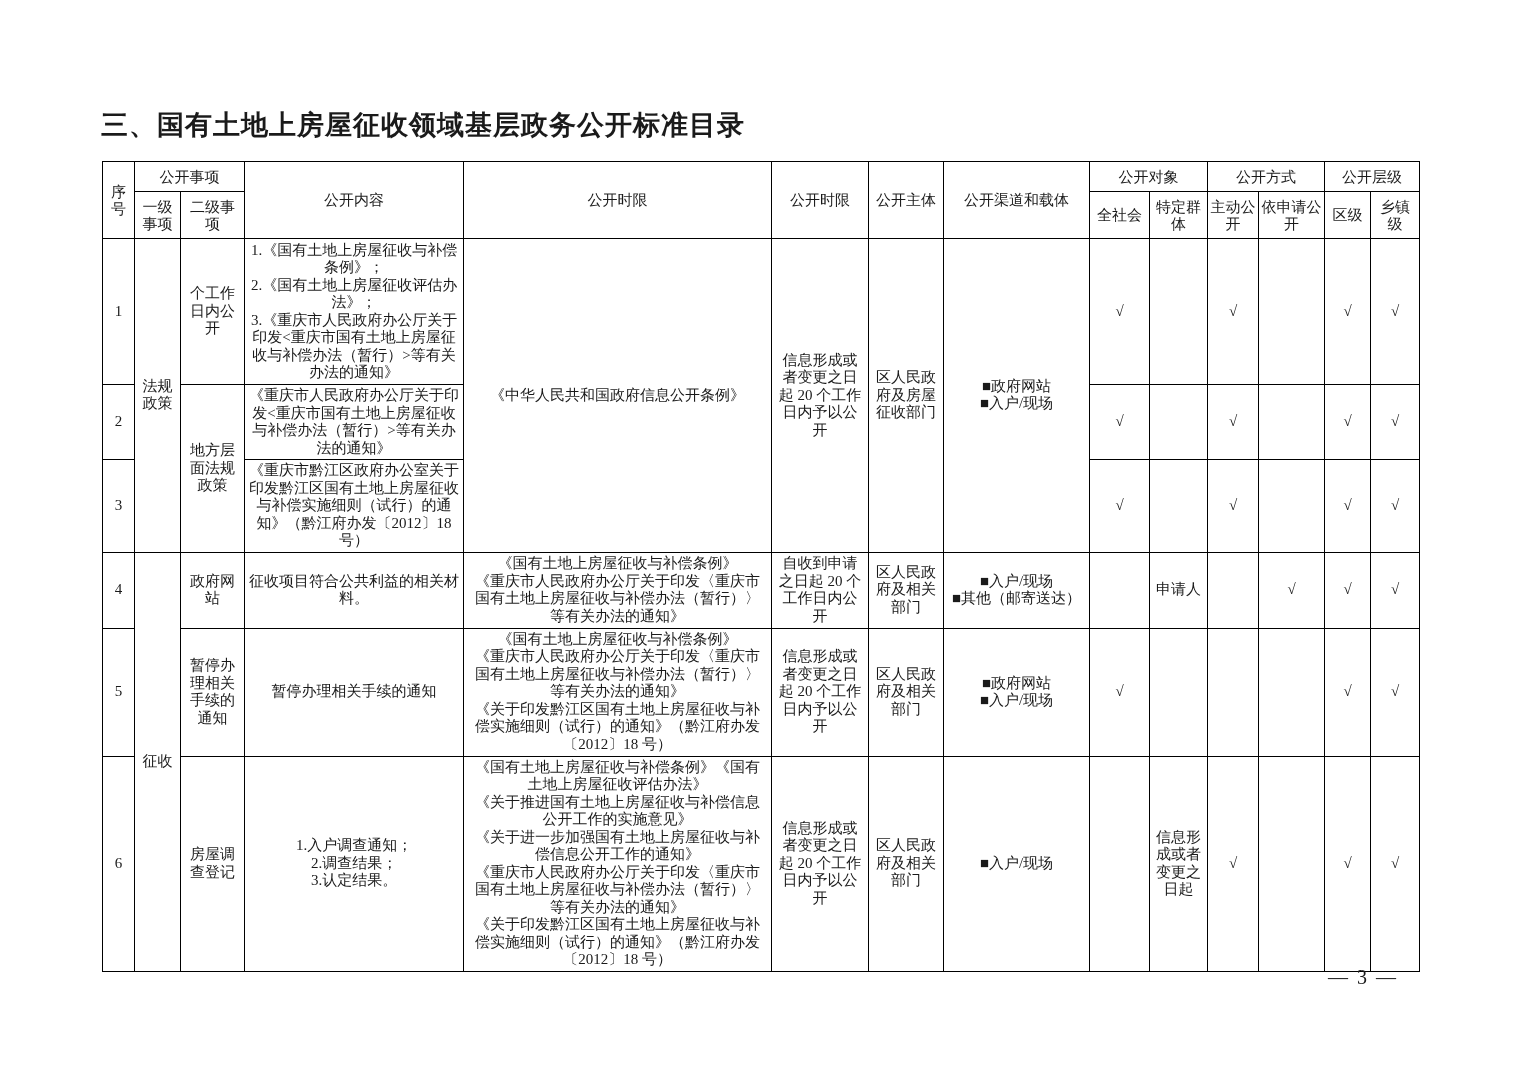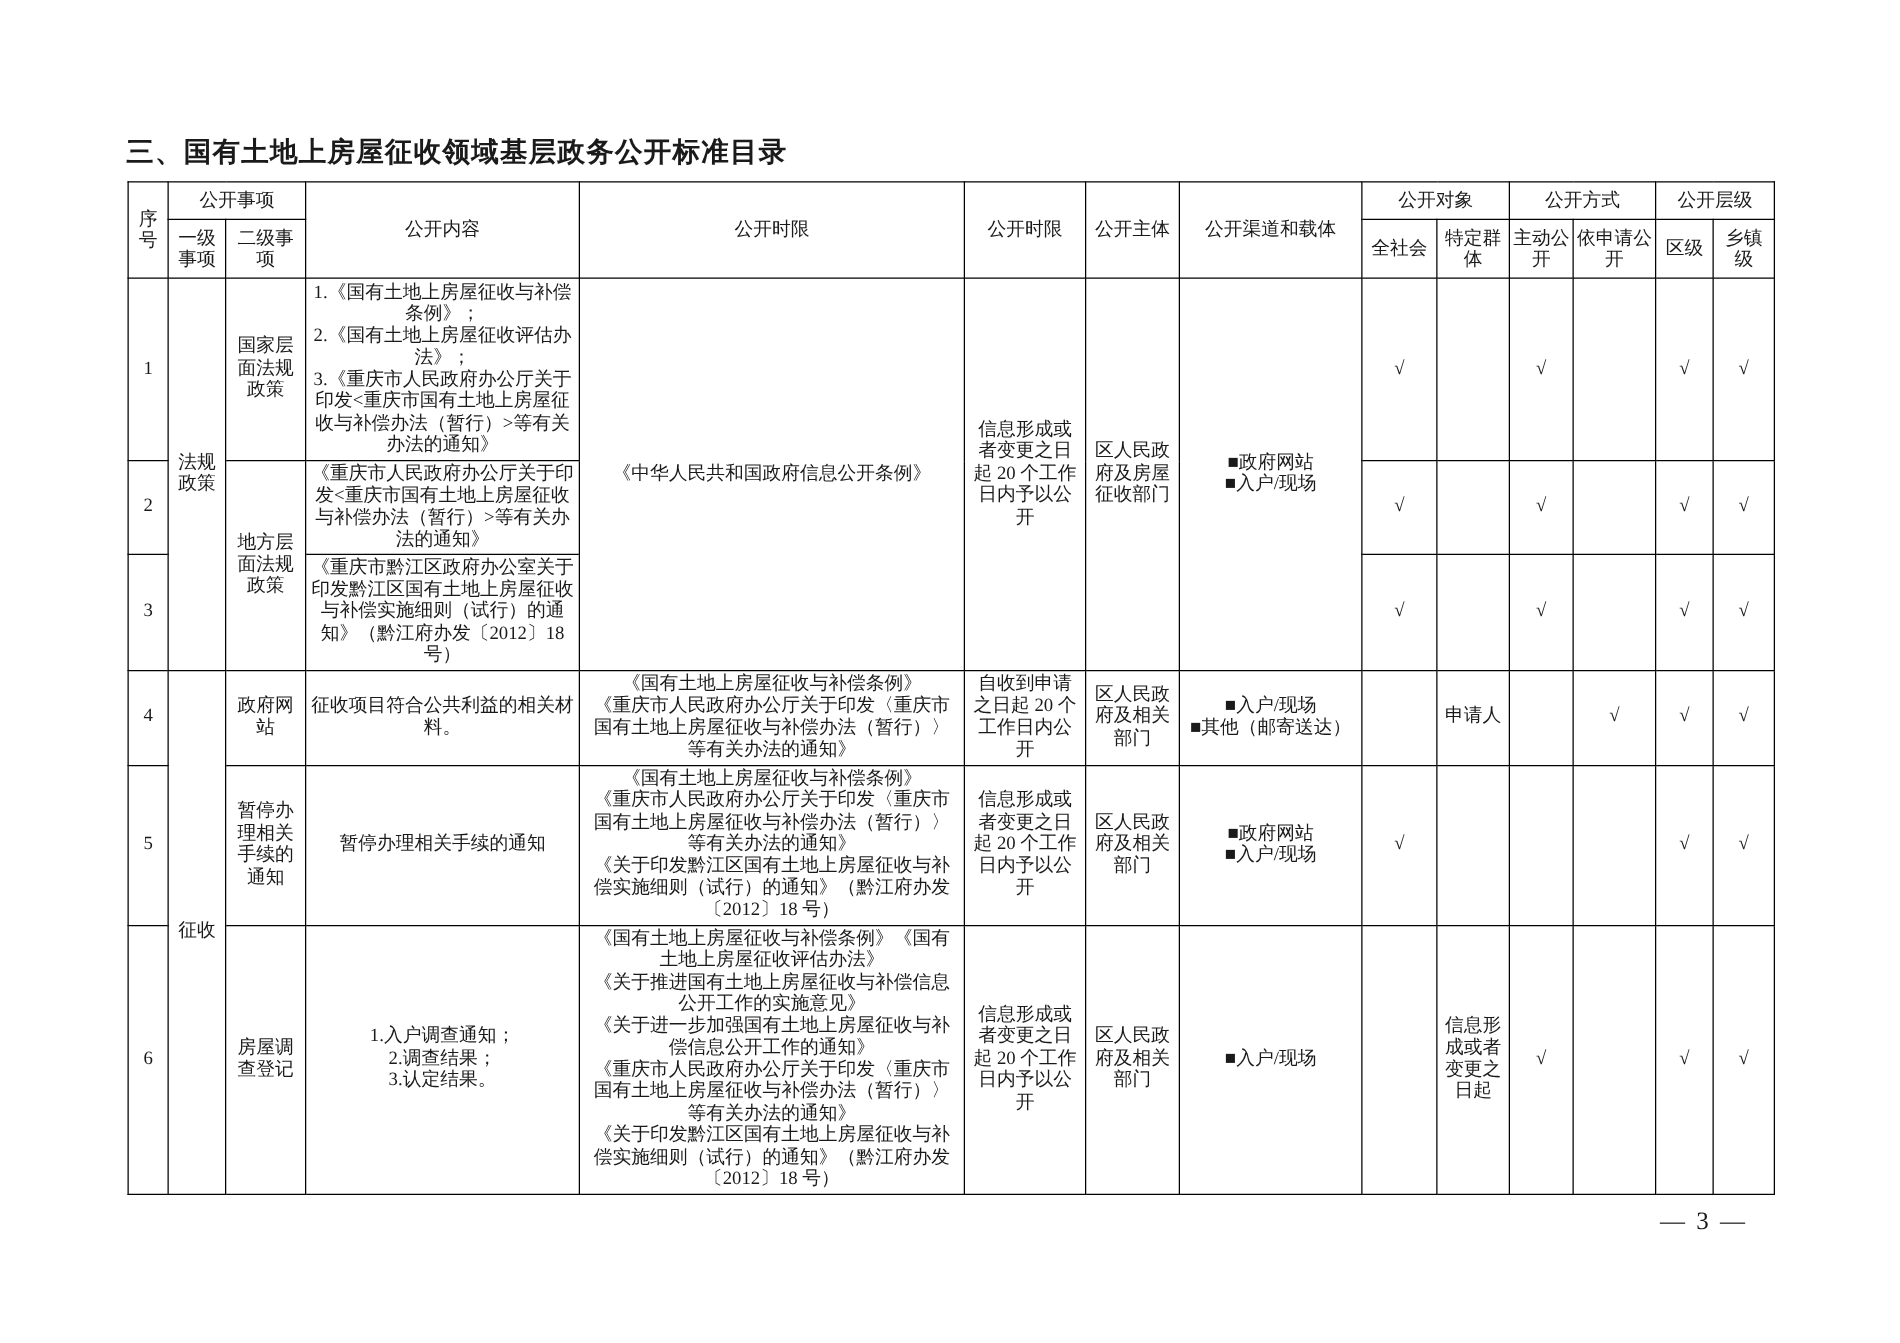--- a/index.html
+++ b/index.html
@@ -6,27 +6,27 @@
   html,body { margin:0; padding:0; }
   body {
     width:1520px; height:1074px;
     background:#ffffff;
     color:#1a1a1a;
     font-family:"Liberation Serif","DejaVu Serif",serif;
     position:relative;
   }
   .doc-title {
     position:absolute; left:101px; top:107px;
-    font-size:22px; font-weight:bold;
+    font-size:27px; font-weight:bold;
     font-family:Liberation Sans, sans-serif;
     letter-spacing:1px;
     white-space:nowrap;
   }
   table.std {
-    position:absolute; left:102px; top:145px;
+    position:absolute; left:102px; top:161px;
     width:1317px;
     border-collapse:collapse; table-layout:fixed;
   }
   table.std th, table.std td {
     border:1.5px solid #000;
     font-size:15px; line-height:17.5px;
     padding:2px 4px;
     text-align:center; vertical-align:middle;
     font-weight:normal;
     overflow:hidden;
@@ -99,21 +99,21 @@
       <th>主动公开</th>
       <th>依申请公开</th>
       <th>区级</th>
       <th>乡镇级</th>
     </tr>
   </thead>
   <tbody>
     <tr class="r1">
       <td>1</td>
       <td rowspan="3">法规政策</td>
-      <td>国家层面法规政策</td>
+      <td>个工作日内公开</td>
       <td class="left pre content-cell">1.《国有土地上房屋征收与补偿条例》；
 2.《国有土地上房屋征收评估办法》；
 3.《重庆市人民政府办公厅关于印发&lt;重庆市国有土地上房屋征收与补偿办法（暂行）&gt;等有关办法的通知》</td>
       <td rowspan="3" class="basis-cell">《中华人民共和国政府信息公开条例》</td>
       <td rowspan="3" class="left time-cell">信息形成或者变更之日起 20 个工作日内予以公开</td>
       <td rowspan="3">区人民政府及房屋征收部门</td>
       <td rowspan="3" class="left pre">■政府网站
 ■入户/现场</td>
       <td class="chk">√</td>
       <td class="chk"></td>

